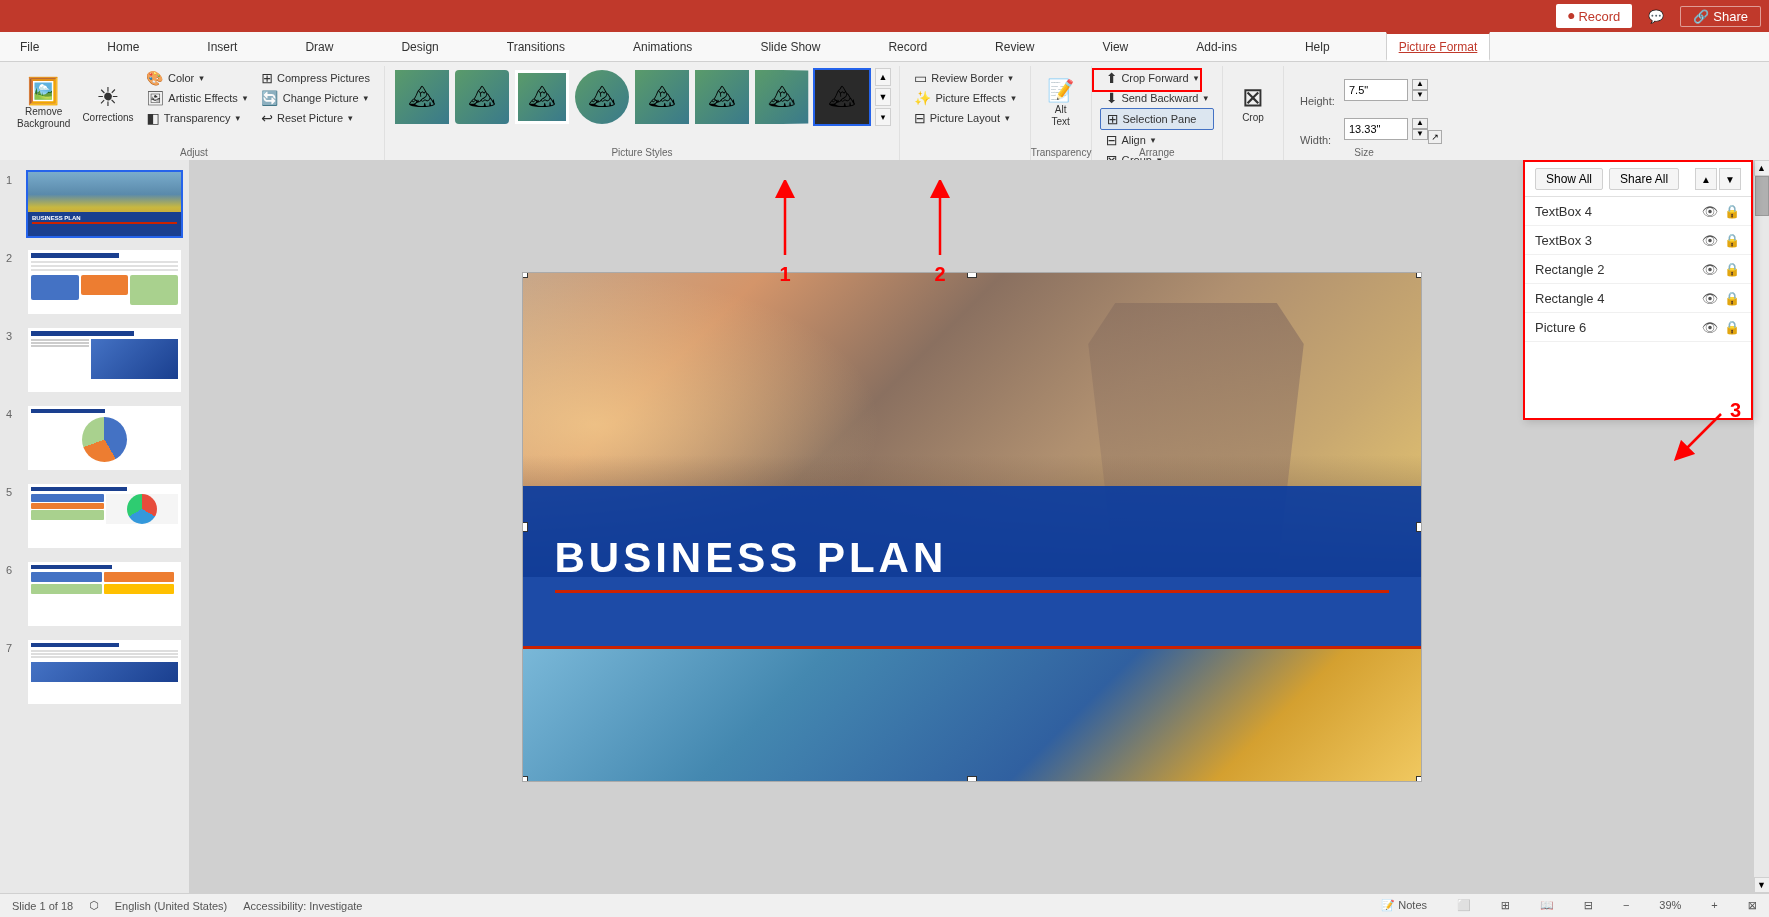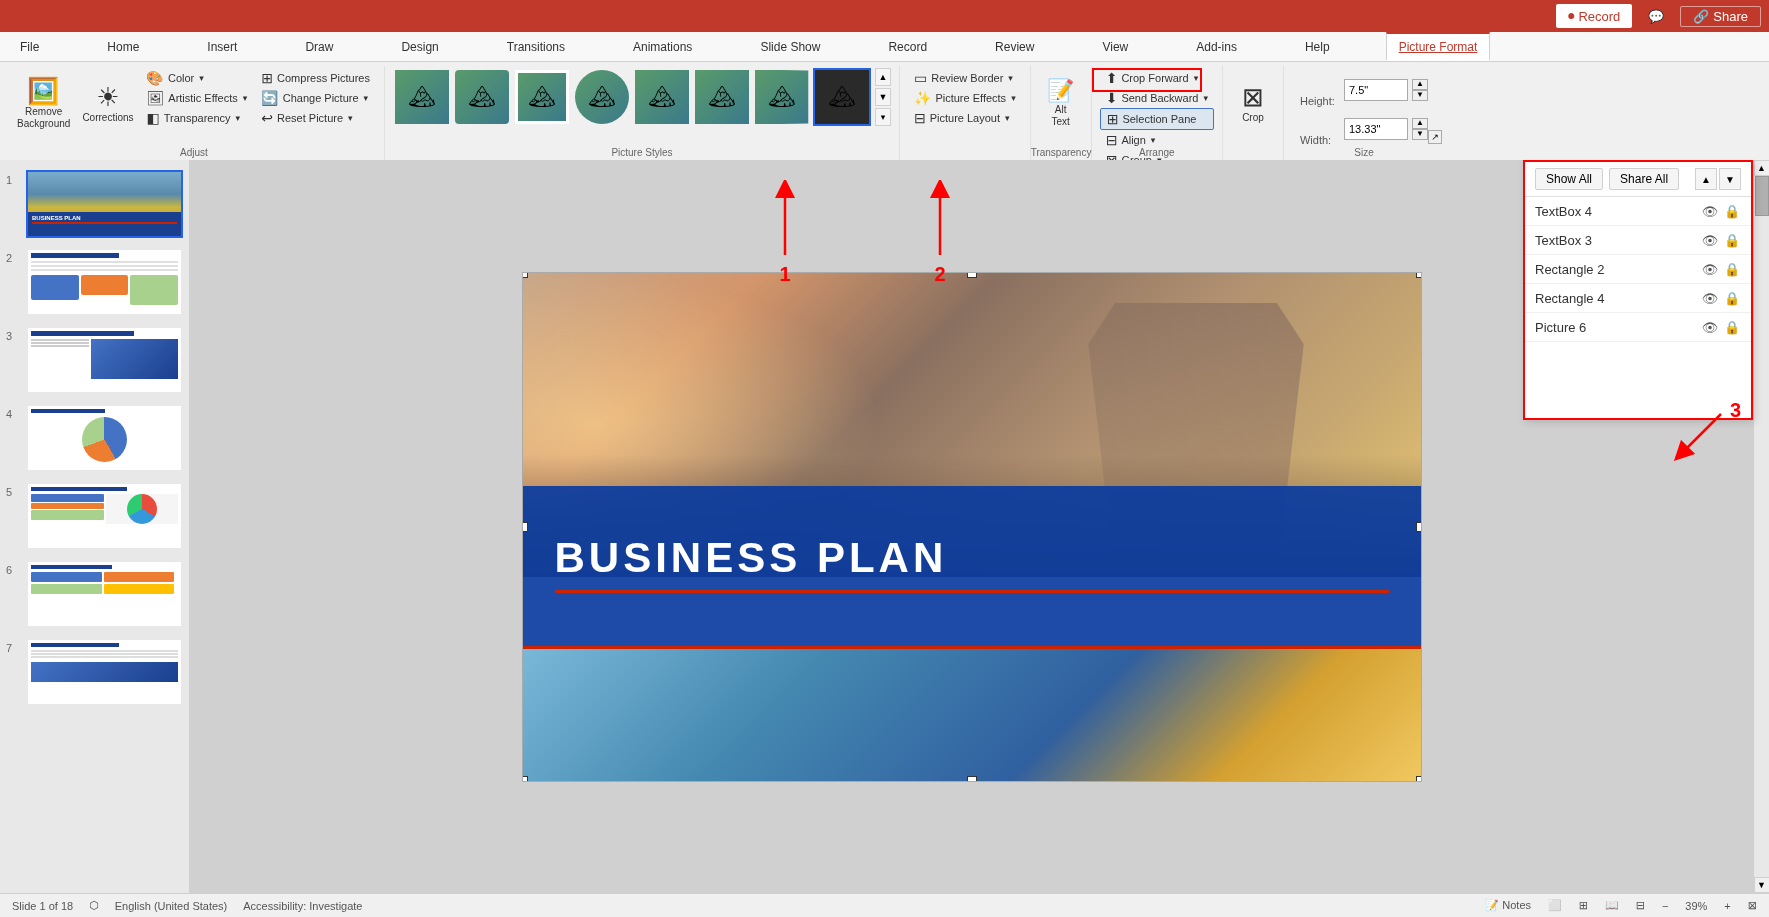--- a/index.html
+++ b/index.html
@@ -398,22 +398,22 @@
       display: flex;
       align-items: center;
       padding: 0 12px;
       font-size: 11px;
       color: #555;
       gap: 16px;
     }
     .status-right {
       margin-left: auto;
       display: flex;
-      align-items: flex-end;
-      gap: 17px;
+      align-items: flex-start;
+      gap: 30px;
     }
 
     
     .thumb-bg { width: 100%; height: 100%; overflow: hidden; }
 
     .dropdown-arrow {
       font-size: 9px;
       margin-left: 1px;
     }
   </style>

